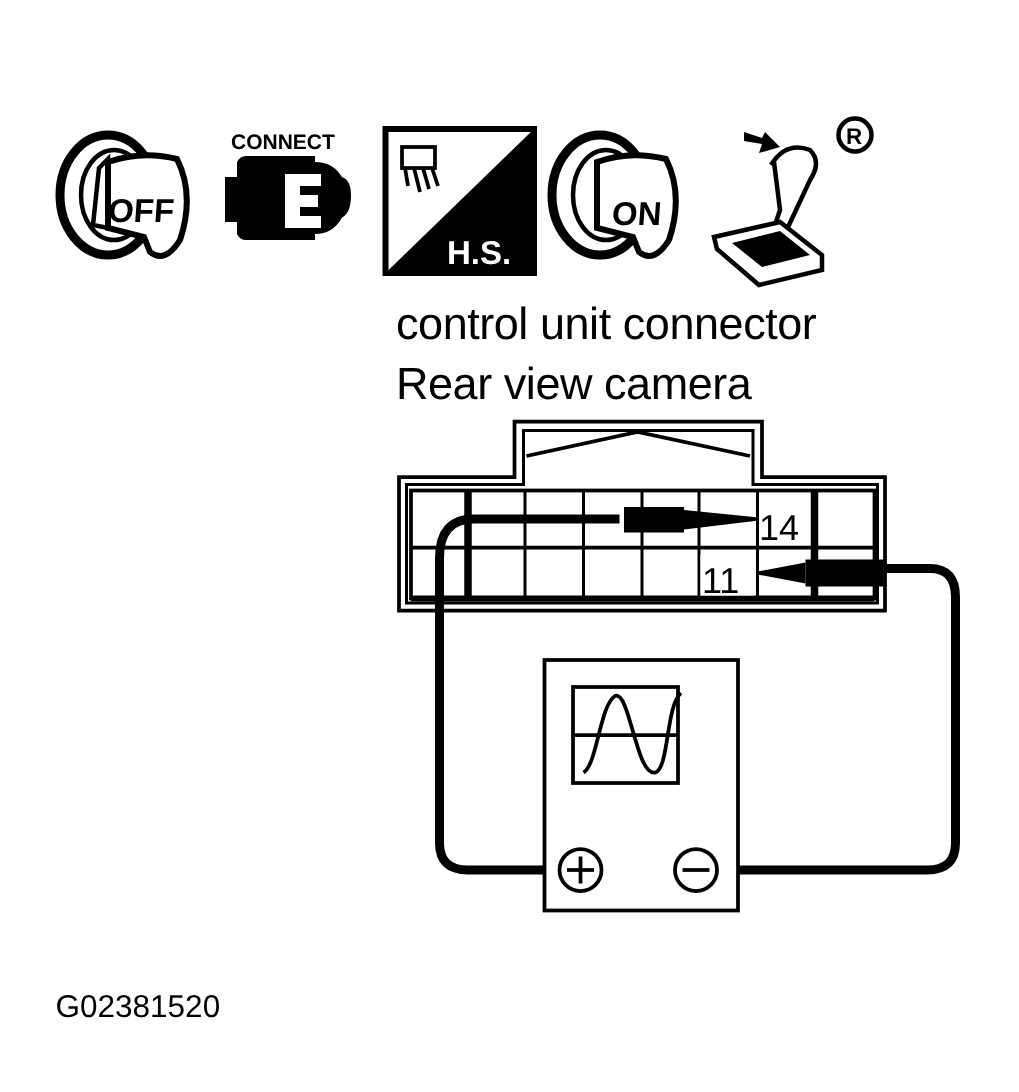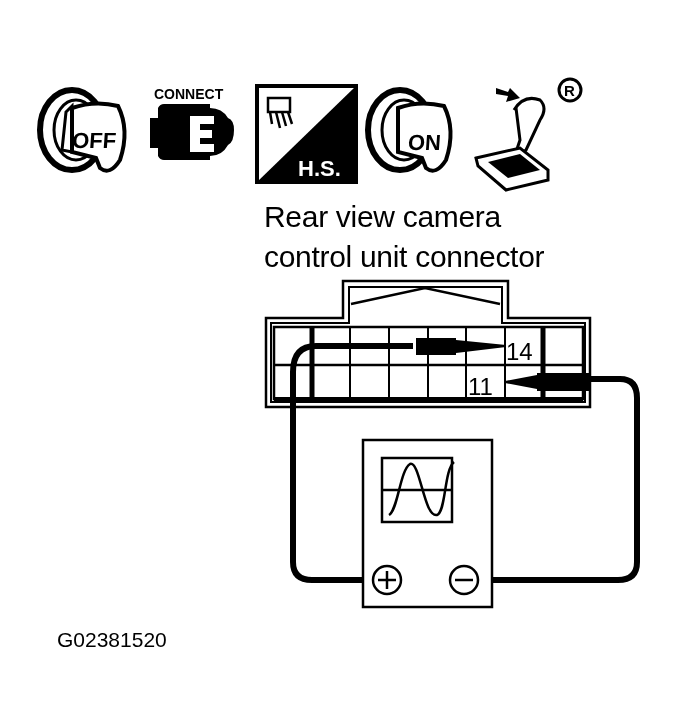--- a/index.html
+++ b/index.html
@@ -1,20 +1,20 @@
 <!DOCTYPE html>
 <html><head>
   <meta charset="utf-8">
   <style>
     html, body { margin: 0; padding: 0; background: #ffffff; }
     body { width: 679px; height: 728px; position: relative; overflow: hidden; font-family: "Liberation Sans", sans-serif; }
     svg { position: absolute; left: 0; top: 0; }
     .label { position: absolute; color: #000; font-family: "Liberation Sans", sans-serif; }
     .title { left: 264px; top: 197px; font-size: 30px; line-height: 40px; letter-spacing: -0.3px; }
-    .fig-id { left: 37px; top: 625px; font-size: 21px; line-height: 30px; margin-left: 20px; }
+    .fig-id { left: 37px; top: 657px; font-size: 21px; line-height: 30px; }
   </style>
 </head>
 <body>
 
 <svg width="679" height="728" viewBox="0 0 679 728" xmlns="http://www.w3.org/2000/svg">
 
   <g stroke="#000" fill="#fff">
     <ellipse cx="72" cy="130" rx="32" ry="40" stroke-width="6"></ellipse>
     <ellipse cx="76" cy="130" rx="22" ry="30" stroke-width="3"></ellipse>
     <path d="M66 112 L72 106 L72 152 L62 150 Z" stroke-width="3" fill="#fff"></path>
@@ -99,17 +99,17 @@
 
     <circle cx="387" cy="580" r="14" fill="#fff" stroke="#000" stroke-width="2.5"></circle>
     <line x1="378" y1="580" x2="396" y2="580" stroke="#000" stroke-width="2.5"></line>
     <line x1="387" y1="571" x2="387" y2="589" stroke="#000" stroke-width="2.5"></line>
     <circle cx="464" cy="580" r="14" fill="#fff" stroke="#000" stroke-width="2.5"></circle>
     <line x1="455" y1="580" x2="473" y2="580" stroke="#000" stroke-width="2.5"></line>
   </g>
 </svg>
 
 <div class="label title">
+  <div>control unit connector</div>
   <div>Rear view camera</div>
-  <div>control unit connector</div>
 </div>
 
 <div class="label fig-id">G02381520</div>
 
 </body></html>

